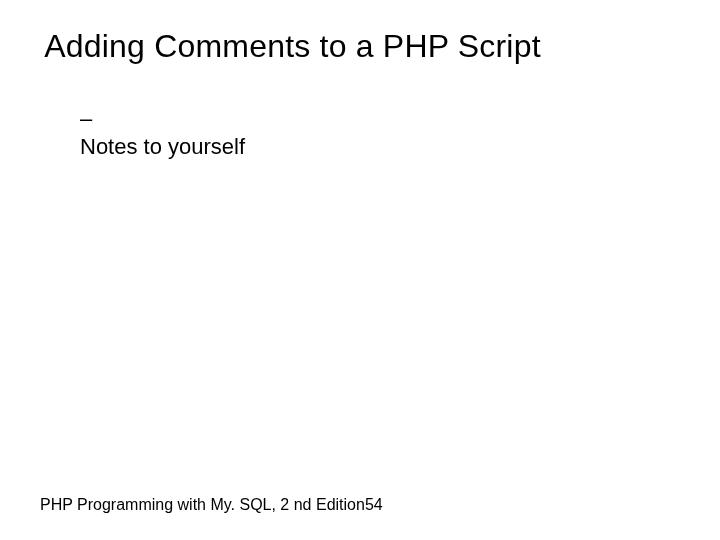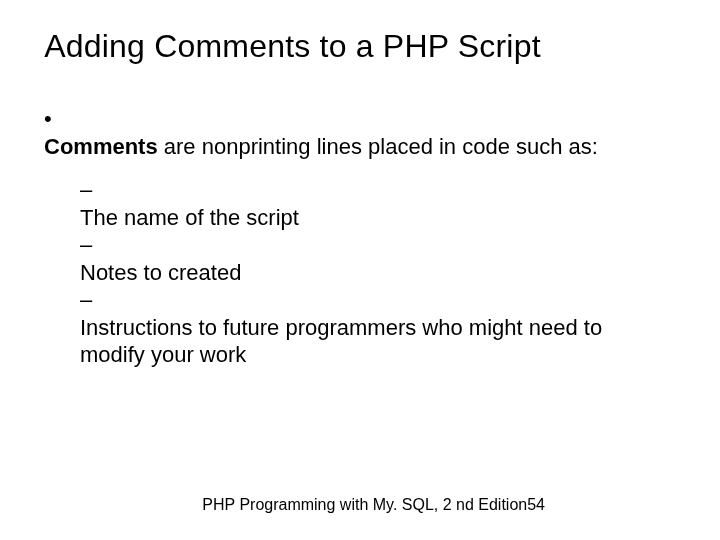--- a/index.html
+++ b/index.html
@@ -8,48 +8,34 @@
   .title { font-size: 32px; font-weight: 400; text-align: center; margin-bottom: 40px; letter-spacing: 0.2px; }
   .content { font-size: 22px; line-height: 1.25; }
   .lvl1 { margin-left: 4px; margin-bottom: 16px; }
   .lvl1 .marker { display: inline-block; width: 24px; vertical-align: top; }
   .lvl1 .txt { display: inline-block; width: 600px; vertical-align: top; }
   .bold { font-weight: 700; }
   .sub { margin-left: 40px; }
   .sub-item { margin-bottom: 0; }
   .sub-item .smark { display: inline-block; width: 20px; vertical-align: top; }
   .sub-item .stxt { display: inline-block; width: 580px; vertical-align: top; }
-  .footer { position: absolute; bottom: 26px; left: 40px; right: 40px; font-size: 16px; color: #000; display: flex; justify-content: flex-end; align-items: baseline; }
+  .footer { position: absolute; bottom: 26px; left: 40px; right: 40px; font-size: 16px; color: #000; display: flex; justify-content: flex-start; align-items: baseline; }
 </style>
 </head>
 <body>
 
 <div class="slide">
   <h1 class="title">Adding Comments to a PHP Script</h1>
 
   <div class="content">
-    <div class="lvl1">
-      <span class="marker">•</span>
-      <span class="txt">
-        <span class="bold">Comments</span><span> are nonprinting lines placed in code such as:</span>
-      </span>
-    </div>
 
     <div class="sub">
       <div class="sub-item">
         <span class="smark">–</span>
-        <span class="stxt">The name of the script</span>
-      </div>
-      <div class="sub-item">
-        <span class="smark">–</span>
-        <span class="stxt">Notes to created</span>
-      </div>
-      <div class="sub-item">
-        <span class="smark">–</span>
-        <span class="stxt">Instructions to future programmers who might need to modify your work</span>
+        <span class="stxt">Notes to yourself</span>
       </div>
     </div>
   </div>
 
   <div class="footer">
     <span>PHP Programming with My. SQL, 2 nd Edition</span>
     <span>54</span>
   </div>
 </div>
 

